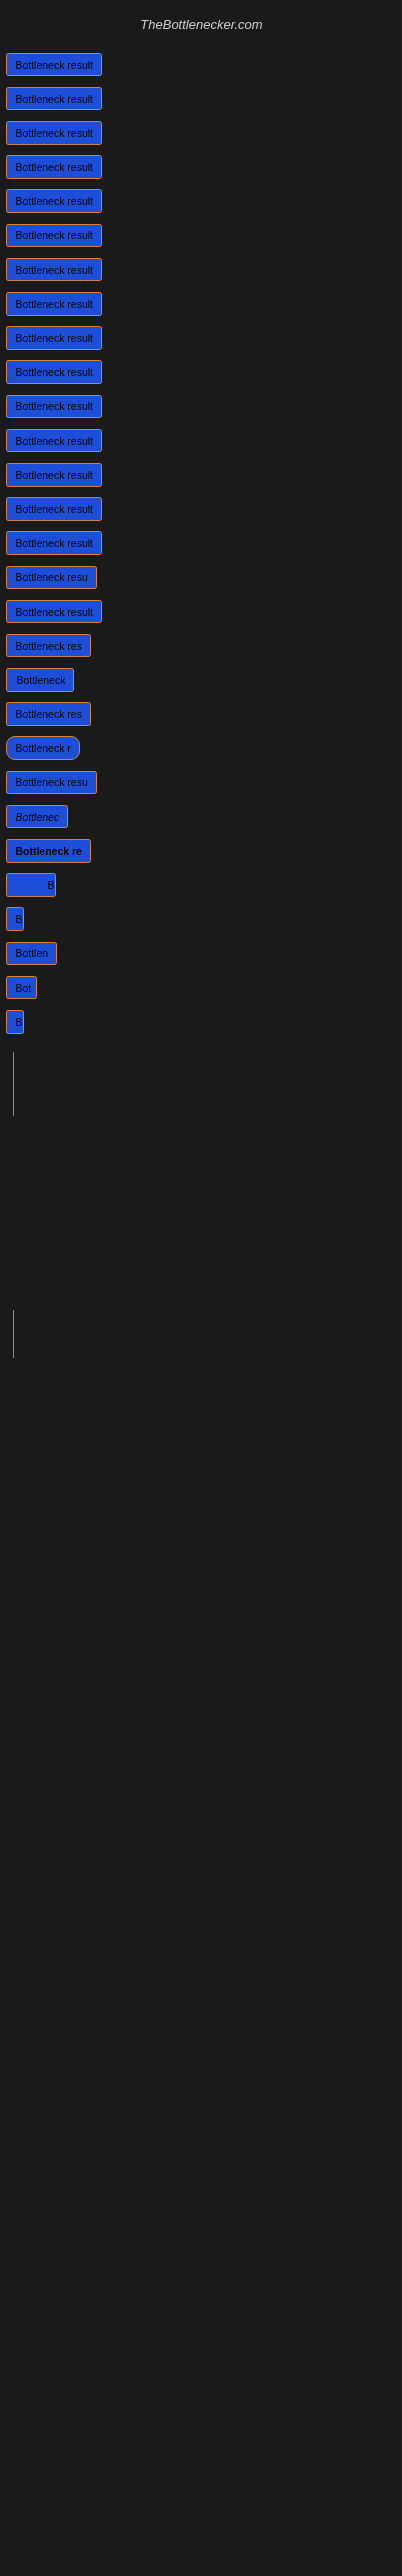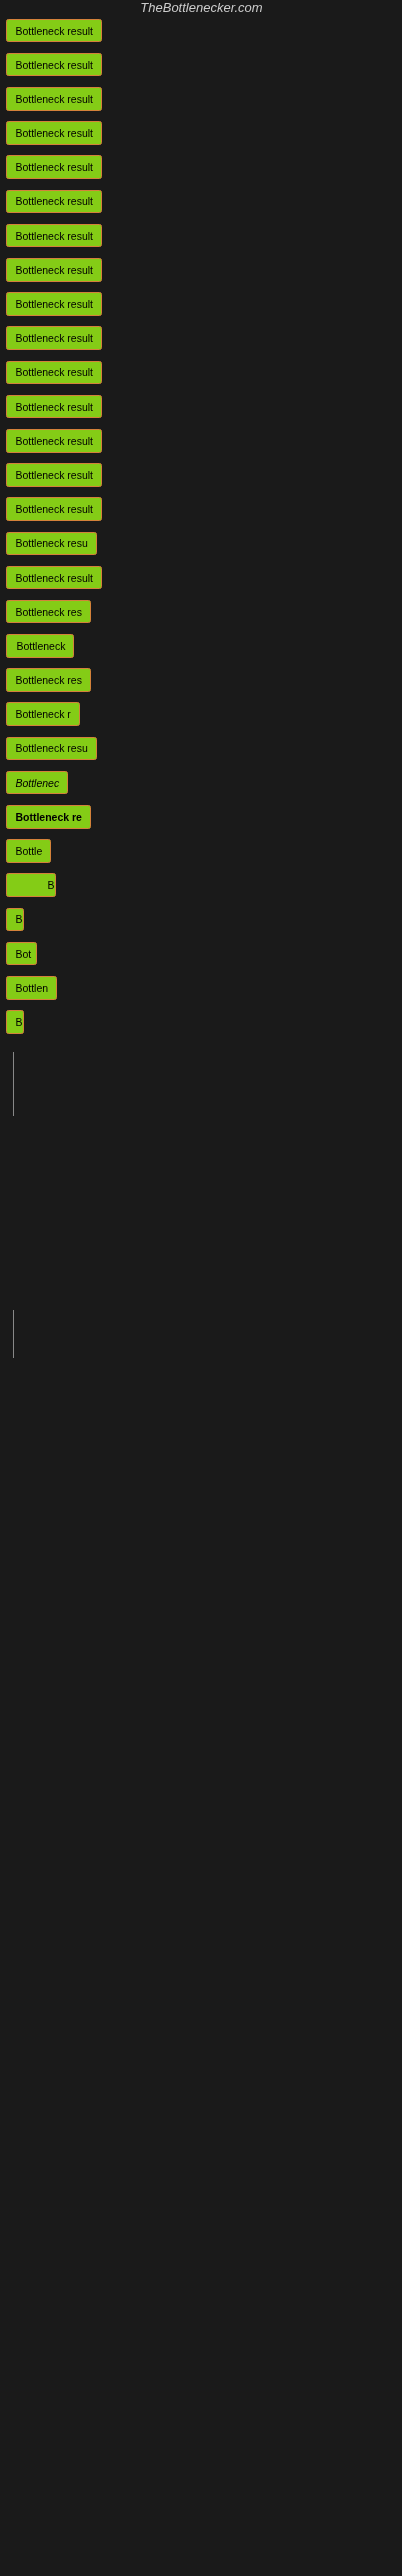--- a/index.html
+++ b/index.html
@@ -13,28 +13,28 @@
       min-height: 2576px;
       background-color: #1a1a1a;
       font-family: Arial, sans-serif;
       position: relative;
     }
 
     .site-title {
       text-align: center;
       color: #cccccc;
       font-size: 13px;
-      padding: 0 0;
+      padding: 17px 0;
       font-style: italic;
     }
 
     .bottleneck-item {
       margin: 4.8px 6.4px;
       padding: 4.8px 8px;
-      background-color: #84cc16;
+      background-color: #1d4ed8;
       border: 0.8px solid #d4813a;
       border-radius: 2.4px;
       color: #000;
       font-size: 10.5px;
       display: inline-block;
       white-space: nowrap;
       overflow: hidden;
     }
 
     .row {
@@ -112,45 +112,42 @@
     <div class="row">
       <div class="bottleneck-item" style="max-width: 89px;">Bottleneck res</div>
     </div>
     <div class="row">
       <div class="bottleneck-item" style="max-width: 72px; padding-left: 9px;">Bottleneck</div>
     </div>
     <div class="row">
       <div class="bottleneck-item" style="max-width: 93px;">Bottleneck res</div>
     </div>
     <div class="row">
-      <div class="bottleneck-item" style="max-width: 81px;">Bottleneck r</div>
+      <div class="bottleneck-item" style="max-width: 81px; border-radius: 9px;">Bottleneck r</div>
     </div>
     <div class="row">
       <div class="bottleneck-item" style="max-width: 95px;">Bottleneck resu</div>
     </div>
     <div class="row">
       <div class="bottleneck-item" style="max-width: 71px; font-style: italic;">Bottlenec</div>
     </div>
     <div class="row">
       <div class="bottleneck-item" style="max-width: 87px; font-weight: bold;">Bottleneck re</div>
     </div>
     <div class="row">
-      <div class="bottleneck-item" style="max-width: 52px;">Bottle</div>
-    </div>
-    <div class="row">
       <div class="bottleneck-item" style="max-width: 42px; padding-left: 40px;">Bott</div>
     </div>
     <div class="row">
       <div class="bottleneck-item" style="max-width: 17.7px;">B</div>
     </div>
     <div class="row">
-      <div class="bottleneck-item" style="max-width: 31px;">Bot</div>
+      <div class="bottleneck-item" style="max-width: 56px;">Bottlen</div>
     </div>
     <div class="row">
-      <div class="bottleneck-item" style="max-width: 56px;">Bottlen</div>
+      <div class="bottleneck-item" style="max-width: 31px;">Bot</div>
     </div>
     <div class="row">
       <div class="bottleneck-item" style="max-width: 14.5px;">B</div>
     </div>
   </div>
 
 <div style="height: 97px; display: flex; align-items: flex-start; padding: 8px 6.4px;">
   <div class="vertical-line" style="height: 64px;"></div>
 </div>
 

